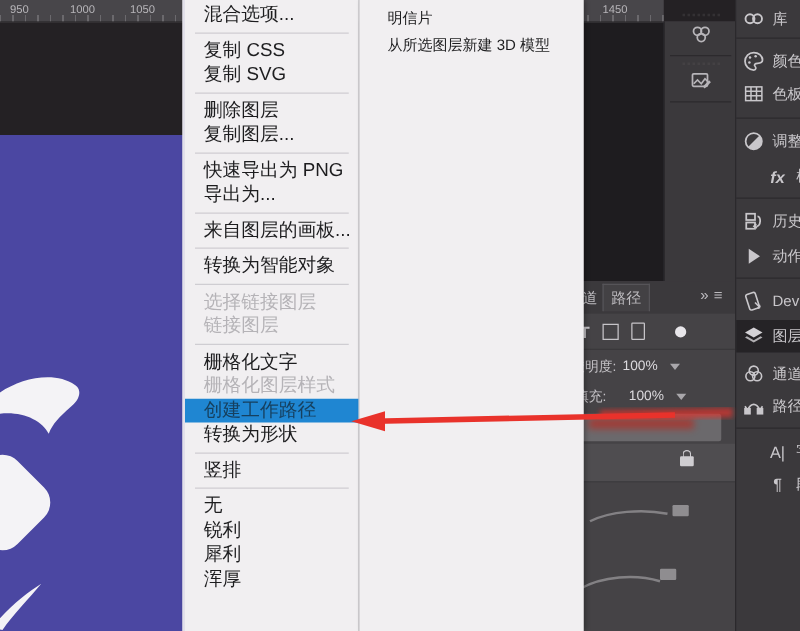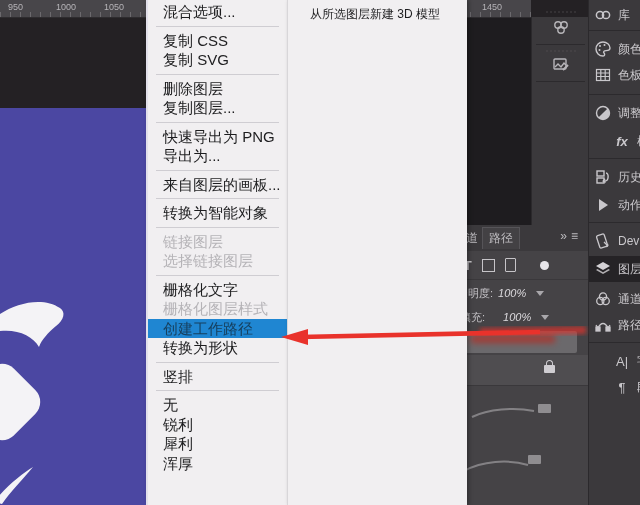--- a/index.html
+++ b/index.html
@@ -31,21 +31,21 @@
     display:flex;align-items:center;font-size:12px;color:#bdbbbf;}
   .tabchip{background:#434144;border:1px solid #565458;border-bottom:none;padding:2px 6px;margin-left:4px;}
   .lhead-icons{position:absolute;right:6px;top:4px;color:#bdbbbf;font-size:12px;letter-spacing:4px;}
   .frow{position:absolute;left:0;top:26px;width:156px;height:28px;background:#454346;
     display:flex;align-items:center;gap:10px;padding-left:14px;border-bottom:1px solid #3a383b;}
   .ficon{color:#c6c4c8;font-size:13px;}
   .boxicon{width:11px;height:11px;border:1.5px solid #c6c4c8;}
   .pageicon{width:9px;height:12px;border:1.5px solid #c6c4c8;border-radius:1px;}
   .pill{width:9px;height:9px;border-radius:50%;background:#e8e6ea;margin-left:14px;}
   .oprow{position:absolute;left:0;width:156px;height:24px;display:flex;align-items:center;font-size:11px;color:#c3c1c5;}
-  .val{color:#dcdade;margin-left:5px;font-style:italic;}
+  .val{color:#dcdade;margin-left:5px;}
   .chev{width:0;height:0;border-left:4px solid transparent;border-right:4px solid transparent;border-top:5px solid #a9a7ab;margin-left:10px;}
   .lockcss{position:relative;width:11px;height:8px;background:#cfcdd1;border-radius:1px;}
   .lockcss::before{content:"";position:absolute;left:1.5px;top:-5px;width:5px;height:5px;
     border:1.5px solid #cfcdd1;border-bottom:none;border-radius:4px 4px 0 0;}
   .swatchrow{position:absolute;left:33px;top:106px;width:112px;height:22px;background:#6b696c;border-radius:2px;}
   .redsmear{position:absolute;left:6px;top:4px;width:84px;height:8px;background:#b03028;filter:blur(3px);opacity:.8;}
   .sellayer{position:absolute;left:0;top:130px;width:156px;height:30px;background:#4f4d50;border-bottom:1px solid #3a383b;}
   .lrow{position:absolute;left:0;width:156px;height:34px;}
   .badge{position:absolute;width:13px;height:9px;background:#9c9a9e;border-radius:1px;opacity:.85;}
   
@@ -290,37 +290,38 @@
     <div class="mi">删除图层</div>
     <div class="mi">复制图层...</div>
     <div class="msep"></div>
     <div class="mi">快速导出为 PNG</div>
     <div class="mi">导出为...</div>
     <div class="msep"></div>
     <div class="mi">来自图层的画板...</div>
     <div class="msep"></div>
     <div class="mi">转换为智能对象</div>
     <div class="msep"></div>
+    <div class="mi dis">选择链接图层</div>
     <div class="mi dis">链接图层</div>
-    <div class="mi dis">选择链接图层</div>
     <div class="msep"></div>
     <div class="mi">栅格化文字</div>
     <div class="mi dis">栅格化图层样式</div>
     <div class="mi hl">创建工作路径</div>
     <div class="mi">转换为形状</div>
     <div class="msep"></div>
     <div class="mi">竖排</div>
     <div class="msep"></div>
     <div class="mi">无</div>
     <div class="mi">锐利</div>
     <div class="mi">犀利</div>
     <div class="mi">浑厚</div>
   </div>
 
   <div class="submenu">
+    <div class="smi">明信片</div>
     <div class="smi">从所选图层新建 3D 模型</div>
   </div>
 
   <svg class="overlay" width="640" height="505" viewBox="0 0 640 505">
     <defs>
         <filter id="b1" x="-20%" y="-200%" width="140%" height="500%">
           <feGaussianBlur stdDeviation="2.2"></feGaussianBlur>
         </filter>
       </defs>
     <line x1="480" y1="332" x2="586" y2="330" stroke="#e9322b" stroke-width="8" opacity=".65" filter="url(#b1)"></line>

